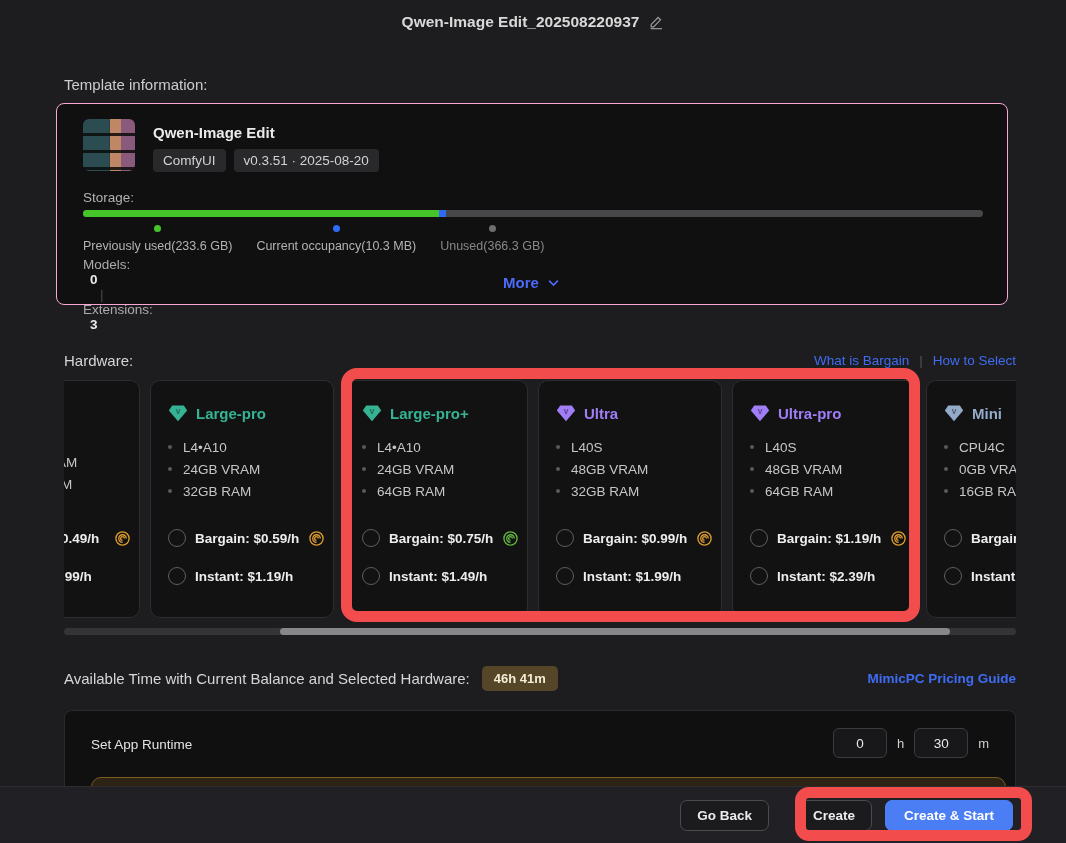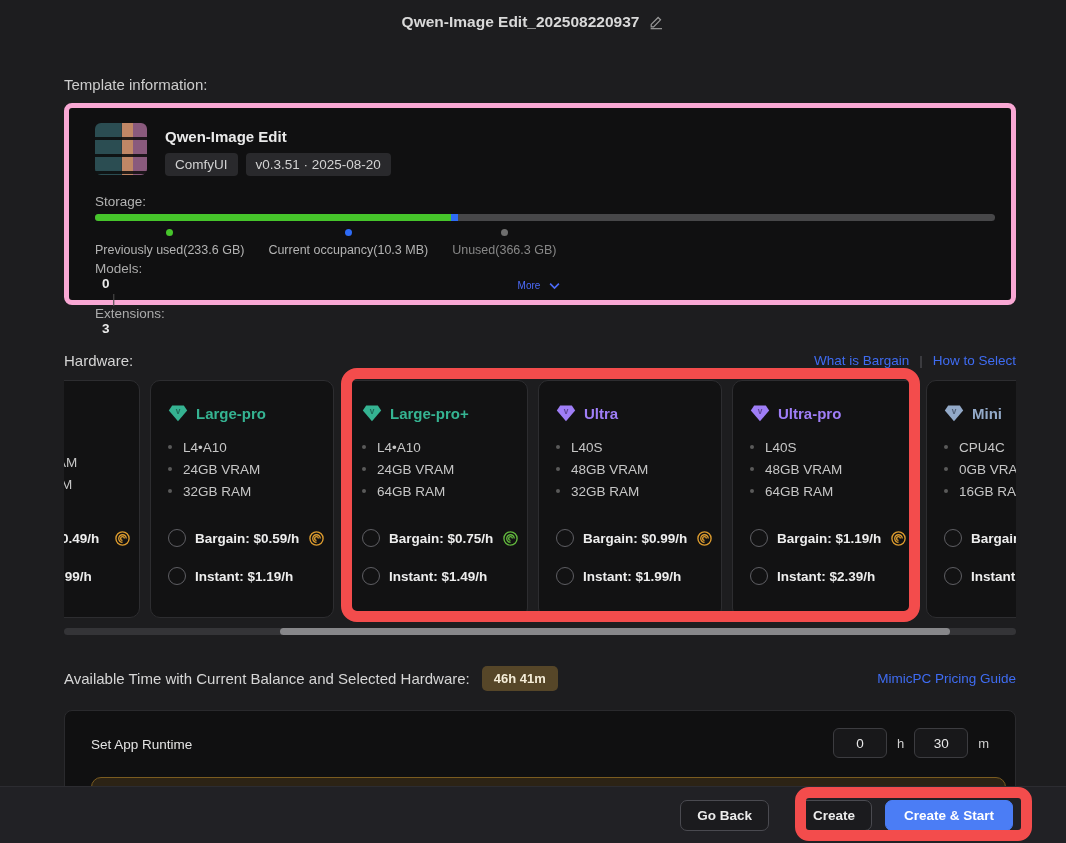--- a/index.html
+++ b/index.html
@@ -6,41 +6,41 @@
   html,body { background:#1d1d1f; }
   .canvas {
     position:relative; width:1066px; height:843px; overflow:hidden;
     background:#1d1d1f; font-family:"Liberation Sans", sans-serif;
   }
   
   .page-title { position:absolute; top:13px; left:0; width:100%; display:flex; justify-content:center; align-items:center; gap:9px; color:#d9d9d9; font-size:15.5px; font-weight:600; }
   .pencil { width:16px; height:16px; color:#9a9a9a; display:inline-flex; }
   
   .section-label { position:absolute; left:64px; top:76px; font-size:15px; color:#cdcdcd; }
-  .template-card { position:absolute; left:64px; top:103px; width:952px; height:202px; background:#101011; border:5px solid #f9a8d4; border-radius:8px; }
+  .template-card { position:absolute; left:56px; top:103px; width:952px; height:202px; background:#101011; border:1px solid #f9a8d4; border-radius:8px; }
   .thumb { position:absolute; left:26px; top:15px; width:52px; height:52px; border-radius:6px; overflow:hidden;
     background:
       repeating-linear-gradient(180deg, rgba(0,0,0,0) 0 14px, rgba(10,10,10,.85) 14px 17px),
       linear-gradient(90deg, #2b4d52 0 26px, #274048 26px 27px, #c08766 27px 38px, #8a5a7d 38px 52px);
   }
   .app-name { position:absolute; left:96px; top:20px; font-size:15px; font-weight:600; color:#eaeaea; }
   .badge-row { position:absolute; left:96px; top:45px; display:flex; gap:8px; }
   .mini-badge { background:#29292c; color:#d2d2d2; font-size:13.5px; padding:4px 10px; border-radius:4px; }
   .storage-label { position:absolute; left:26px; top:86px; font-size:13.5px; color:#b3b3b3; }
   .storage-bar { position:absolute; left:26px; top:106px; width:900px; height:7px; border-radius:4px; overflow:hidden; display:flex; background:#474749; }
   .seg-used { background:#46c52b; width:39.6%; }
   .seg-cur  { background:#2e6bf6; width:0.7%; }
   .legend { position:absolute; left:26px; top:121px; display:flex; gap:24px; align-items:center; font-size:12.5px; color:#b3b3b3; }
   .legend-item { display:flex; align-items:center; gap:7px;flex-direction:column; }
   .dot7 { width:7px; height:7px; border-radius:50%; display:inline-block; }
   .legend-dim { color:#878787; }
   .counts-row { position:absolute; left:26px; top:153px; display:flex; font-size:13.5px; color:#ababab;flex-direction:column; }
   .count-val { color:#eaeaea; font-weight:700; margin-left:7px; }
   .count-sep { color:#4a4a4a; margin:0 17px; }
-  .more-link { position:absolute; left:0; right:0; top:170px; display:flex; justify-content:center; align-items:center; gap:7px; color:#4d6bfa; font-size:10px; font-weight:400; cursor:pointer; }
+  .more-link { position:absolute; left:0; right:0; top:170px; display:flex; justify-content:center; align-items:center; gap:7px; color:#4d6bfa; font-size:15px; font-weight:700; cursor:pointer; }
   .chev { width:15px; height:15px; display:inline-flex; }
   
   .hw-row { position:absolute; left:64px; top:352px; width:952px; display:flex; align-items:center; }
   .hw-label { font-size:15px; color:#d4d4d4; }
   .hw-selected { margin-left:10px; display:inline-flex; align-items:center; gap:9px; background:#2b2b2e; border-radius:5px; padding:5px 11px; }
   .tier-medium { color:#f09c4c; font-size:13.5px; font-weight:600; }
   .vdiv { width:1px; height:14px; background:#505053; }
   .sel-price { color:#efefef; font-size:13.5px; font-weight:600; }
   .hw-links { margin-left:auto; display:flex; align-items:center; gap:10px; font-size:13.5px; }
   .blue-link { color:#3f6cf2; cursor:pointer; }
@@ -66,21 +66,21 @@
   .frag-spec { color:#c6c6c6; } .frag-price { color:#ededed; font-weight:700; }
   .hscroll { position:absolute; left:64px; top:628px; width:952px; height:7px; background:#343437; border-radius:4px; }
   .hscroll-thumb { position:absolute; left:216px; top:0; width:670px; height:7px; background:#87878a; border-radius:4px; cursor:grab; }
   
   .hl-cards { position:absolute; left:341px; top:368px; width:579px; height:254px; border:11px solid #f34c4c; border-radius:16px; z-index:5; pointer-events:none; }
   .hl-buttons { position:absolute; left:795px; top:787px; width:237px; height:54px; border:11px solid #f34c4c; border-radius:14px; z-index:9; pointer-events:none; }
   
   .avail-row { position:absolute; left:64px; top:666px; width:952px; display:flex; align-items:center; }
   .avail-label { font-size:15px; color:#d6d6d6; }
   .avail-badge { margin-left:12px; background:#564628; border-radius:5px; padding:5px 12px; font-size:13px; font-weight:700; color:#f4ecd7; }
-  .pricing-link { margin-left:auto; font-size:13.5px; color:#3f6cf2; cursor:pointer; }
+  .pricing-link { margin-left:auto; font-size:13.5px; color:#3f6cf2; cursor:pointer;font-weight:bold; }
   
   .runtime-panel { position:absolute; left:64px; top:710px; width:952px; height:125px; background:#101011; border:1px solid #2a2a2d; border-radius:8px; }
   .runtime-label { position:absolute; left:26px; top:26px; font-size:13.5px; color:#e3e3e3; }
   .runtime-inputs { position:absolute; right:26px; top:17px; display:flex; align-items:center; gap:10px; }
   .time-input { width:54px; height:30px; background:#18181a; border:1px solid #3c3c40; border-radius:6px; color:#e8e8e8; font-size:13.5px; text-align:center; font-family:"Liberation Sans", sans-serif; }
   .unit { font-size:13px; color:#cfcfcf; }
   .notice-strip { position:absolute; left:26px; top:66px; width:915px; height:54px; background:#2c2315; border:1.5px solid #7b5c20; border-radius:10px; }
   
   .action-bar { position:absolute; left:0; top:786px; width:1066px; height:57px; background:#212125; border-top:1px solid #2c2c31; z-index:8; display:flex; align-items:center; justify-content:flex-end; padding-right:53px; }
   .btn { height:31px; border-radius:7px; font-size:13.5px; font-weight:600; font-family:"Liberation Sans", sans-serif; display:inline-flex; align-items:center; cursor:pointer; }

